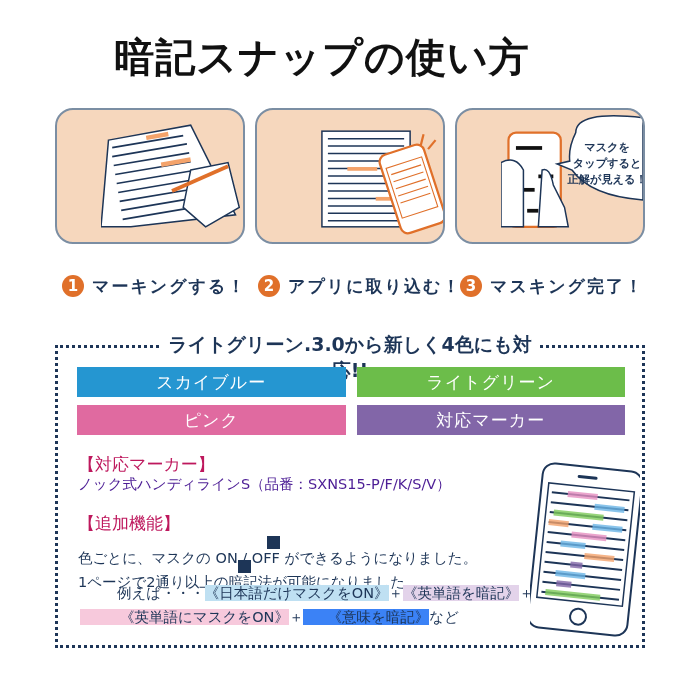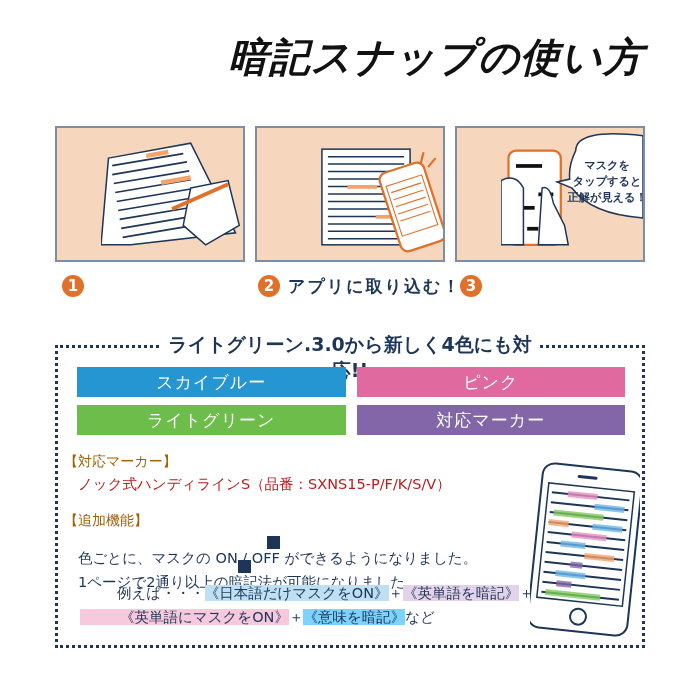--- a/index.html
+++ b/index.html
@@ -2,26 +2,26 @@
 <html><head>
   <meta charset="utf-8">
   <style>
     * { box-sizing: border-box; margin: 0; padding: 0; }
     body {
       width: 700px; height: 700px; background: #ffffff; overflow: hidden;
       font-family: "DejaVu Sans", "Liberation Sans", sans-serif;
       color: #1d3557; position: relative;
     }
     .title {
-      position: absolute; left: 0; top: 30px; width: 644px; text-align: right;
-      font-size: 40px; font-weight: bold; color: #111; letter-spacing: 1px; font-style: italic;
+      position: absolute; left: 0; top: 30px; width: 644px; text-align: center;
+      font-size: 40px; font-weight: bold; color: #111; letter-spacing: 1px;
     }
     .panel {
-      position: absolute; top: 126px; width: 190px; height: 136px;
-      border: 2px solid #7b8ea3; border-radius: 0; overflow: hidden;
+      position: absolute; top: 108px; width: 190px; height: 136px;
+      border: 2px solid #7b8ea3; border-radius: 18px; overflow: hidden;
       background: #f6d7bd;
       padding-left: 44px;
     }
     .panel svg { width: 100%; height: 100%; display: block; }
     .step {
       position: absolute; top: 272px; height: 28px; display: flex; align-items: center;
       font-size: 17px; font-weight: bold; color: #1d3557; letter-spacing: 2px;
     }
     .step-num {
       width: 22px; height: 22px; border-radius: 50%; background: #e0702a; color: #fff;
@@ -37,29 +37,29 @@
       text-align: center; font-size: 19px; font-weight: bold; color: #1d3557;
     }
     .color-grid {
       position: absolute; left: 77px; top: 367px; width: 548px;
       display: grid; grid-template-columns: 1fr 1fr; gap: 8px 11px;
     }
     .chip {
       height: 30px; display: flex; align-items: center; justify-content: center;
       color: #fff; font-size: 17px; letter-spacing: 1px;
     }
-    .section-label { position: absolute; left: 64px; font-size: 14px; color: #a16207; }
-    .marker-text { position: absolute; left: 78px; top: 475px; font-size: 14.5px; color: #b91c1c; }
+    .section-label { position: absolute; left: 78px; font-size: 17px; color: #be185d; }
+    .marker-text { position: absolute; left: 78px; top: 475px; font-size: 14.5px; color: #4c1d95; }
     .bullet-line { position: absolute; left: 78px; font-size: 14.5px; color: #1d3557; display: flex; align-items: center; flex-direction: column; }
     .sq { display: inline-block; width: 13px; height: 13px; background: #1d3557; margin-right: 8px; }
     .ex-line { position: absolute; font-size: 14.5px; color: #1d3557; white-space: nowrap; }
     .hl-blue { background: #bfe0f2; }
     .hl-purple { background: #e3d3ea; }
     .hl-pink { background: #f7c9dc; padding-left: 40px; }
-    .hl-green { background: #7dd3fc; }
+    .hl-green { background: #3b82f6; padding-left: 24px; }
     .phone-illust { position: absolute; left: 530px; top: 462px; width: 110px; height: 175px; }
   </style>
 </head>
 <body>
 
 <div class="title">暗記スナップの使い方</div>
 
 <div class="panel" style="left:55px;">
   <svg viewBox="0 0 190 136">
     <polygon points="10,20 120,0 180,120 40,136 0,136" fill="#fff" stroke="#1d3557" stroke-width="2"></polygon>
@@ -131,36 +131,38 @@
     <text x="142" y="34" text-anchor="middle" font-size="15" font-weight="bold" fill="#1d3557" font-family="DejaVu Sans, sans-serif">マスクを</text>
     <text x="142" y="56" text-anchor="middle" font-size="15" font-weight="bold" fill="#1d3557" font-family="DejaVu Sans, sans-serif">タップすると</text>
     <text x="142" y="78" text-anchor="middle" font-size="15" font-weight="bold" fill="#1d3557" font-family="DejaVu Sans, sans-serif">正解が見える！</text>
     <path d="M0,50 Q20,40 30,60 L30,136 L0,136 Z" fill="#fff" stroke="#1d3557" stroke-width="2"></path>
     <path d="M55,60 Q65,55 70,80 L85,110 L90,136 L50,136 Z" fill="#fff" stroke="#1d3557" stroke-width="2"></path>
   </svg>
 </div>
 
 <div class="step" style="left:62px;">
   <span class="step-num">1</span>
+  <span>マーキングする！</span>
 </div>
 <div class="step" style="left:258px;">
   <span class="step-num">2</span>
   <span>アプリに取り込む！</span>
 </div>
 <div class="step" style="left:460px;">
   <span class="step-num">3</span>
+  <span>マスキング完了！</span>
 </div>
 
 <div class="dotted-box"></div>
 <div class="box-title">ライトグリーン.3.0から新しく4色にも対応!!</div>
 
 <div class="color-grid">
   <div class="chip" style="background:#2596d1;">スカイブルー</div>
+  <div class="chip" style="background:#6cbd4a;">ライトグリーン</div>
   <div class="chip" style="background:#e06aa0;">ピンク</div>
-  <div class="chip" style="background:#6cbd4a;">ライトグリーン</div>
   <div class="chip" style="background:#8266a8;">対応マーカー</div>
 </div>
 
 <div class="section-label" style="top:453px;">【対応マーカー】</div>
 <div class="marker-text">ノック式ハンディラインS（品番：SXNS15-P/F/K/S/V）</div>
 
 <div class="section-label" style="top:512px;">【追加機能】</div>
 
 <div class="bullet-line" style="top:536px;">
   <span class="sq"></span>

